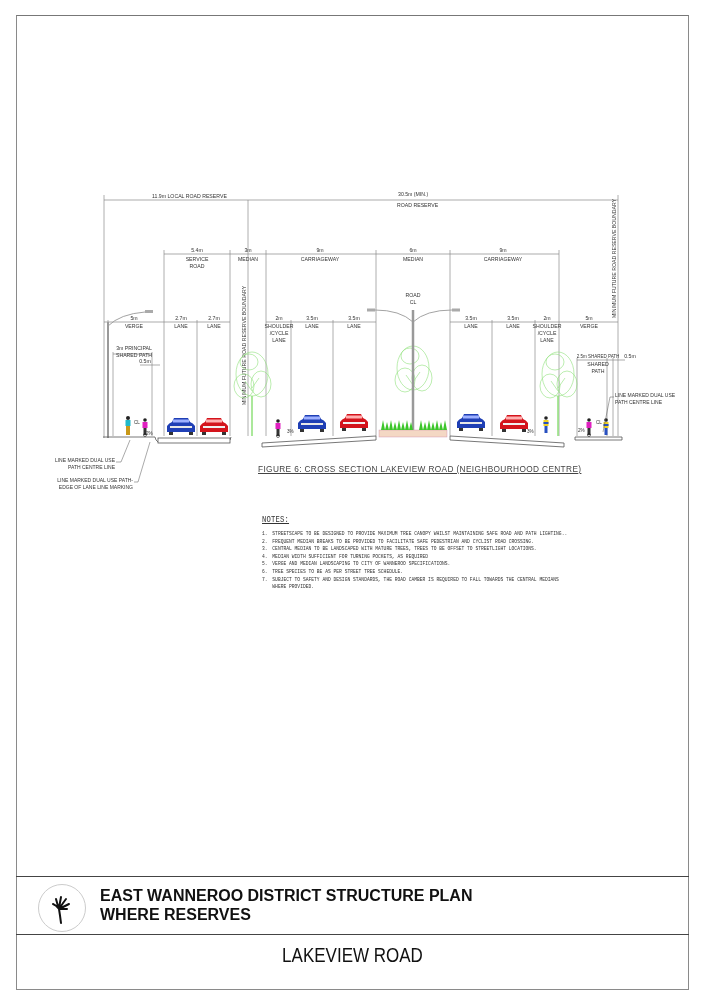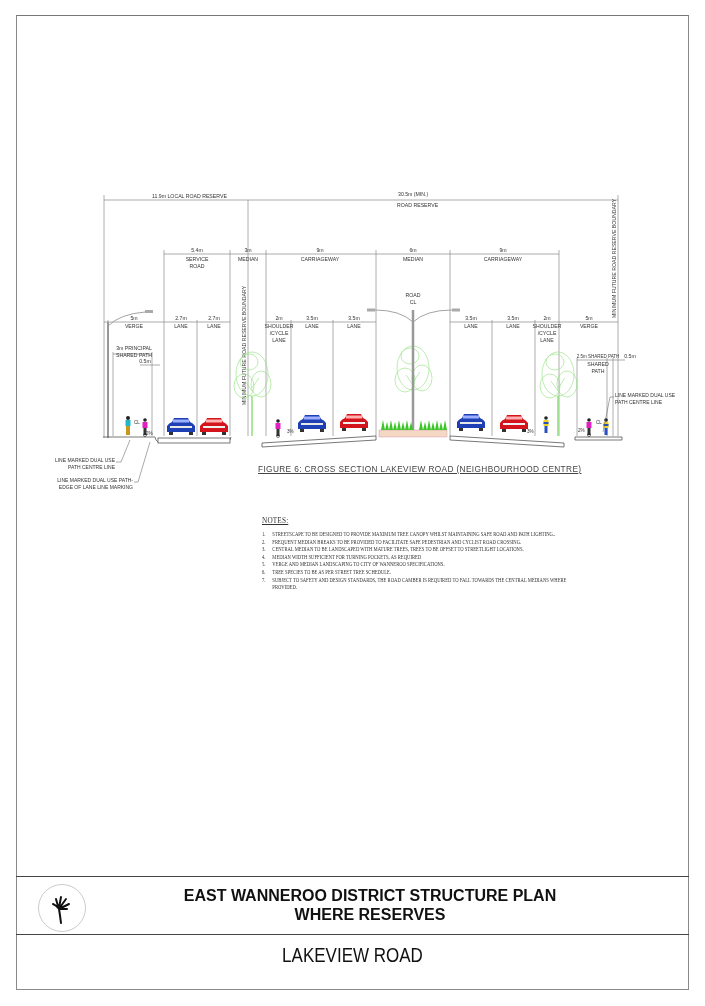--- a/index.html
+++ b/index.html
@@ -1,29 +1,29 @@
 <!DOCTYPE html>
 <html><head>
 <meta charset="utf-8">
 <style>
   html,body{margin:0;padding:0;background:#fff;}
   body{width:705px;height:1006px;position:relative;overflow:hidden;font-family:"Liberation Sans",sans-serif;}
   .frame{position:absolute;left:16px;top:15px;width:673px;height:975px;border:1px solid #8a8a8a;border-top-color:#777;box-sizing:border-box;}
   .drawing{position:absolute;left:0;top:0;width:705px;height:1006px;}
   .drawing text{font-family:"Liberation Sans Narrow","Liberation Sans",sans-serif;fill:#333;}
   .dimtxt{font-size:5.2px;}
-  .notes{position:absolute;left:262px;top:515px;width:320px;font-family:Liberation Serif, serif;color:#333;}
+  .notes{position:absolute;left:262px;top:515px;width:320px;font-family:Liberation Mono, monospace;color:#333;}
   .notes-title{font-size:8.5px;text-decoration:underline;letter-spacing:0.2px;margin-bottom:6px;transform:scaleX(0.85);transform-origin:left;}
   .notes ol{margin:0;padding:0;list-style:none;}
   .notes li{font-size:5.4px;line-height:7.6px;display:flex;transform:scaleX(0.86);transform-origin:left;width:360px;}
   .notes li .num{width:12px;flex:none;}
   .caption{position:absolute;left:258px;top:464px;font-size:9px;color:#444;text-decoration:underline;letter-spacing:0.4px;white-space:nowrap;transform:scaleX(0.92);transform-origin:left;}
   .tb-line{position:absolute;left:16px;width:673px;height:0;border-top:1.5px solid #444;}
   .logo{position:absolute;left:38px;top:884px;width:48px;height:48px;border:1px solid #ccc;border-radius:50%;box-sizing:border-box;}
-  .tb-title{position:absolute;left:100px;top:886px;width:540px;text-align:center;font-weight:bold;font-size:16px;line-height:19px;color:#111;}
+  .tb-title{position:absolute;left:100px;top:886px;width:540px;font-weight:bold;font-size:16px;line-height:19px;color:#111;}
   .tb-sub{position:absolute;left:16px;top:944px;width:673px;text-align:center;font-size:20px;color:#111;transform:scaleX(0.85);}
 </style>
 </head>
 <body>
 
 <div class="frame"></div>
 
 <svg class="drawing" viewBox="0 0 705 1006" xmlns="http://www.w3.org/2000/svg">
   <defs>
     <g id="car-blue">

